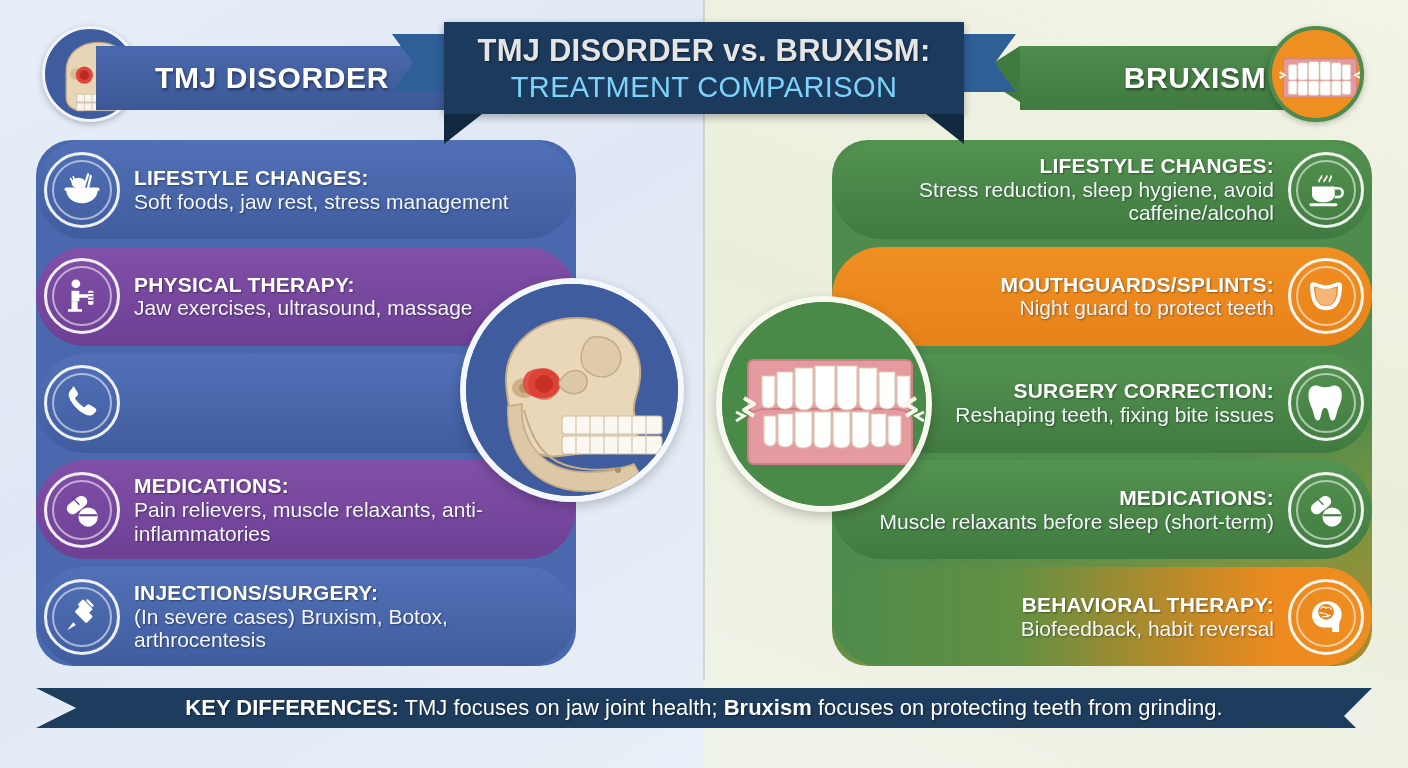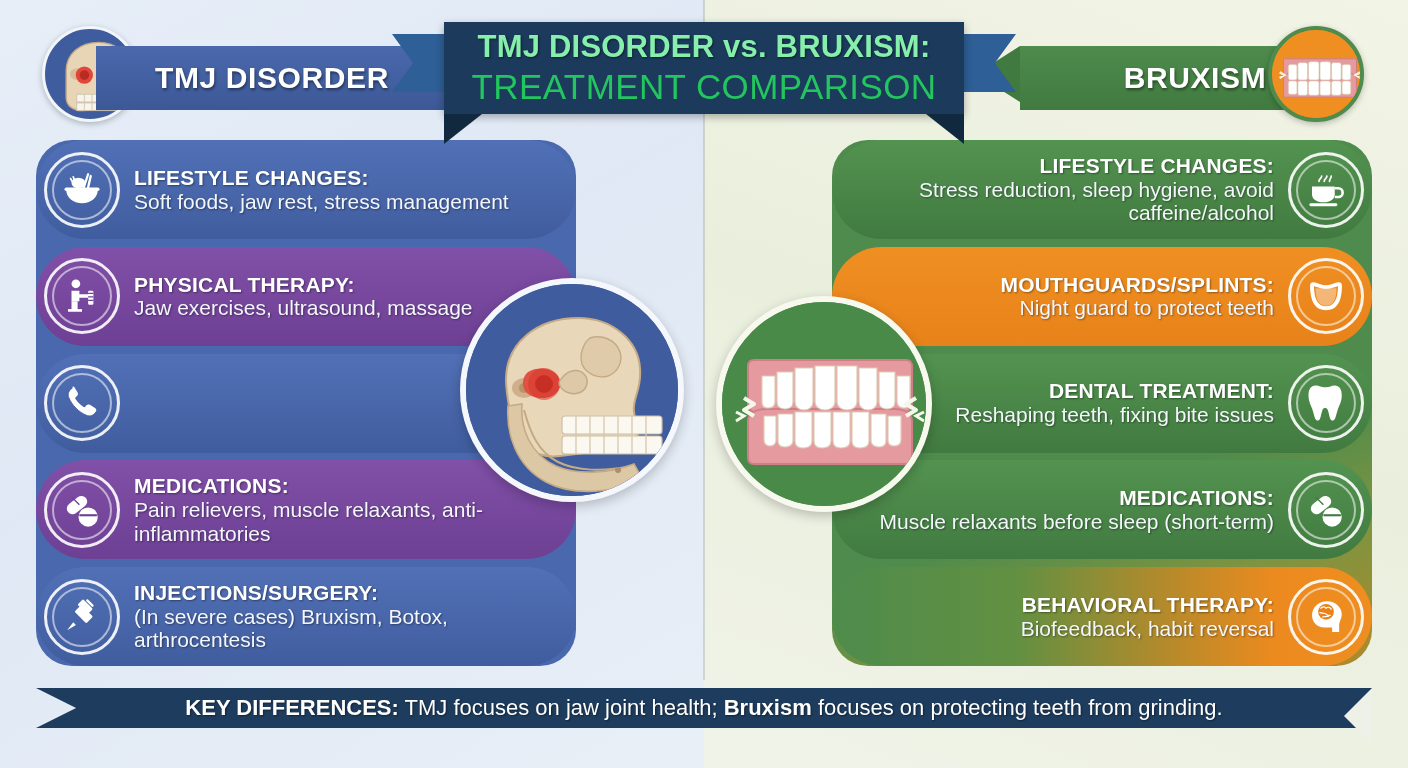--- a/index.html
+++ b/index.html
@@ -133,29 +133,29 @@
     width: 66px; height: 58px;
     background: #2e5f96;
     z-index: 25;
   }
   .banner-wing.left  { left: 392px;  clip-path: polygon(0 0, 100% 0, 100% 100%, 0 100%, 32% 50%); }
   .banner-wing.right { left: 950px;  clip-path: polygon(0 0, 100% 0, 68% 50%, 100% 100%, 0 100%); }
 
   .banner-line1 {
     font-size: 31px;
     font-weight: bold;
-    color: #86efac;
+    color: #e5e5e5;
     letter-spacing: 0.2px;
     white-space: nowrap;
     text-shadow: 1px 1px 2px rgba(0,0,0,0.5);
   }
   .banner-line2 {
-    font-size: 35px;
+    font-size: 29px;
     font-weight: normal;
-    color: #22c55e;
+    color: #7dd3fc;
     letter-spacing: 0.4px;
     white-space: nowrap;
     margin-top: 2px;
   }
 
   
   .panel {
     position: absolute;
     top: 140px;
     width: 540px;
@@ -457,21 +457,21 @@
       </div>
     </div>
 
     <div class="row green">
       <div class="badge">
         <svg viewBox="0 0 48 48" aria-hidden="true">
           <path d="M24 6c-6 0-8-2-12-2-5 0-8 4-8 11 0 8 3 11 5 18 2 6 2 11 6 11 3 0 3-7 5-12 1-3 5-3 6 0 2 5 2 12 5 12 4 0 4-5 6-11 2-7 5-10 5-18 0-7-3-11-8-11-4 0-6 2-10 2z" fill="#fff"></path>
         </svg>
       </div>
       <div class="row-text">
-        <span class="row-title">DENTAL TREATMENT:</span>
+        <span class="row-title">SURGERY CORRECTION:</span>
         <span class="row-desc">Reshaping teeth, fixing bite issues</span>
       </div>
     </div>
 
     <div class="row green">
       <div class="badge">
         <svg viewBox="0 0 48 48" aria-hidden="true">
           <rect x="5" y="12" width="26" height="13" rx="6.5" transform="rotate(-38 18 18)" fill="#fff"></rect>
           <path d="M12 9l9 9" stroke="#417a40" stroke-width="1.6"></path>
           <circle cx="31" cy="32" r="11" fill="#fff"></circle>

